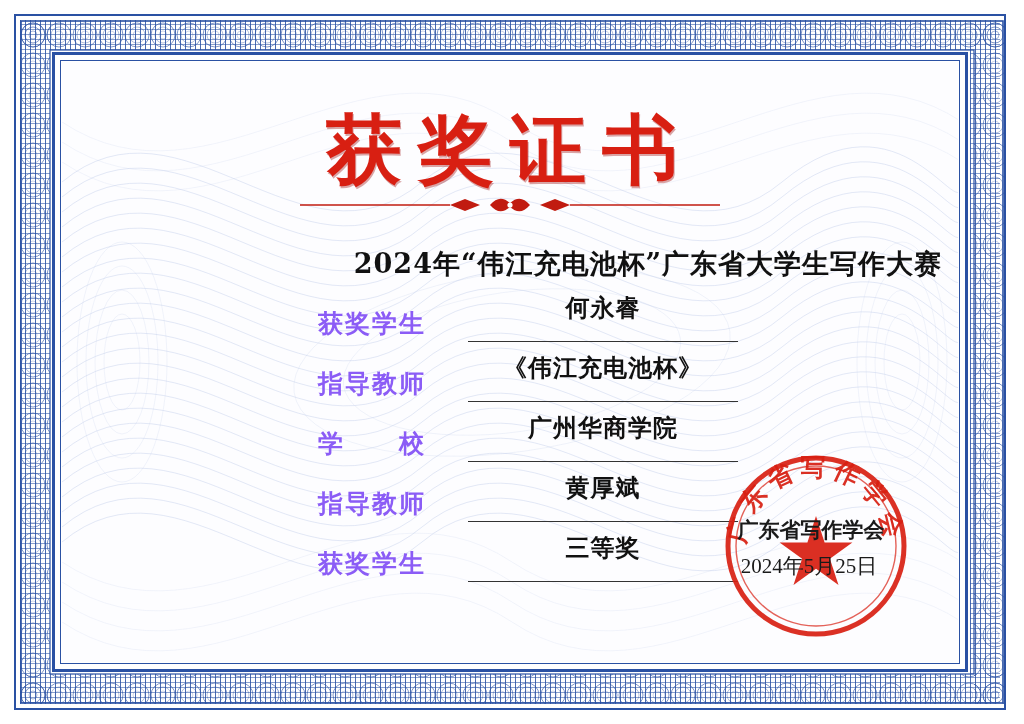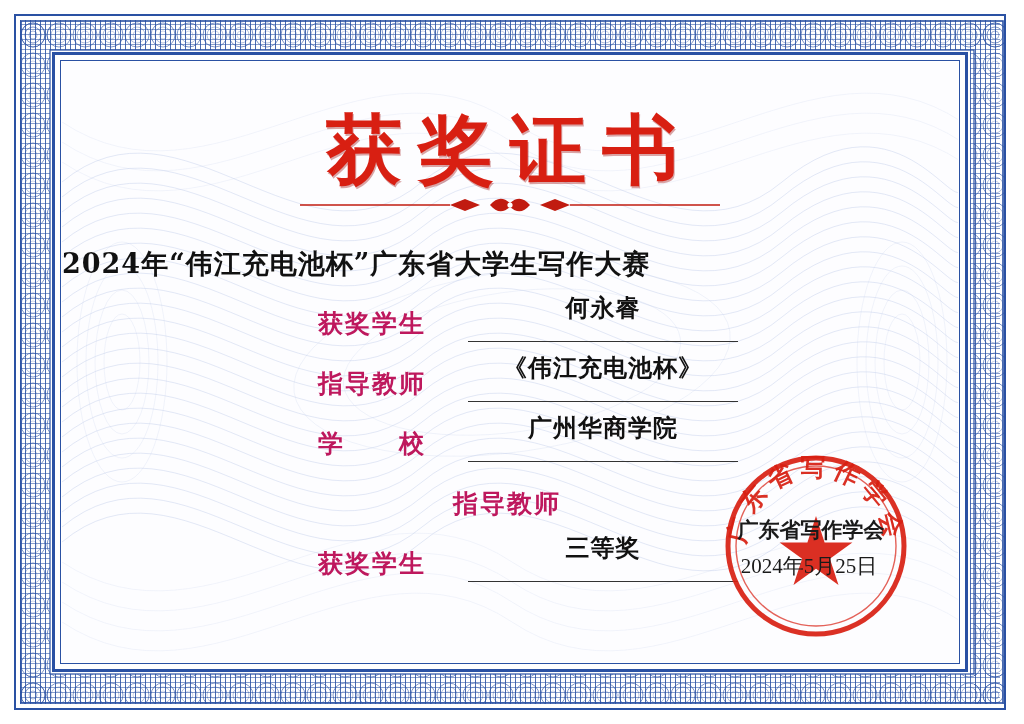--- a/index.html
+++ b/index.html
@@ -132,22 +132,22 @@
     left: 50%;
     transform: translateX(-50%);
     width: 420px;
     height: 22px;
   }
 
   .subtitle {
     position: absolute;
     top: 184px;
     left: 0;
-    right: 4px;
-    text-align: left;
+    right: 16px;
+    text-align: right;
     font-family: "DejaVu Serif", "Liberation Serif", serif;
     font-size: 27px;
     font-weight: bold;
     color: #111111;
     letter-spacing: 1px;
     white-space: nowrap;
   }
 
   .rows {
     position: absolute;
@@ -161,21 +161,21 @@
     justify-content: center;
     margin-bottom: 22px;
     height: 38px;
   }
   .row-label {
     width: 150px;
     text-align: justify;
     font-family: "DejaVu Serif", "Liberation Serif", serif;
     font-size: 25px;
     font-weight: bold;
-    color: #be185d;
+    color: #8b5cf6;
     letter-spacing: 2px;
     padding-bottom: 2px;
     white-space: nowrap;
     margin-left: 36px;
   }
   .row-value {
     width: 270px;
     border-bottom: 1.5px solid #333333;
     text-align: center;
     font-family: "DejaVu Serif", "Liberation Serif", serif;
@@ -337,20 +337,21 @@
         <div class="row-value">《伟江充电池杯》</div>
       </div>
 
       <div class="row">
         <div class="row-label">学　　校</div>
         <div class="row-value">广州华商学院</div>
       </div>
 
       <div class="row">
         <div class="row-label">指导教师</div>
+        <div class="row-value">黄厚斌</div>
       </div>
 
       <div class="row">
         <div class="row-label">获奖学生</div>
         <div class="row-value">三等奖</div>
       </div>
 
     </div>
 
     <div class="issuer">广东省写作学会</div>

